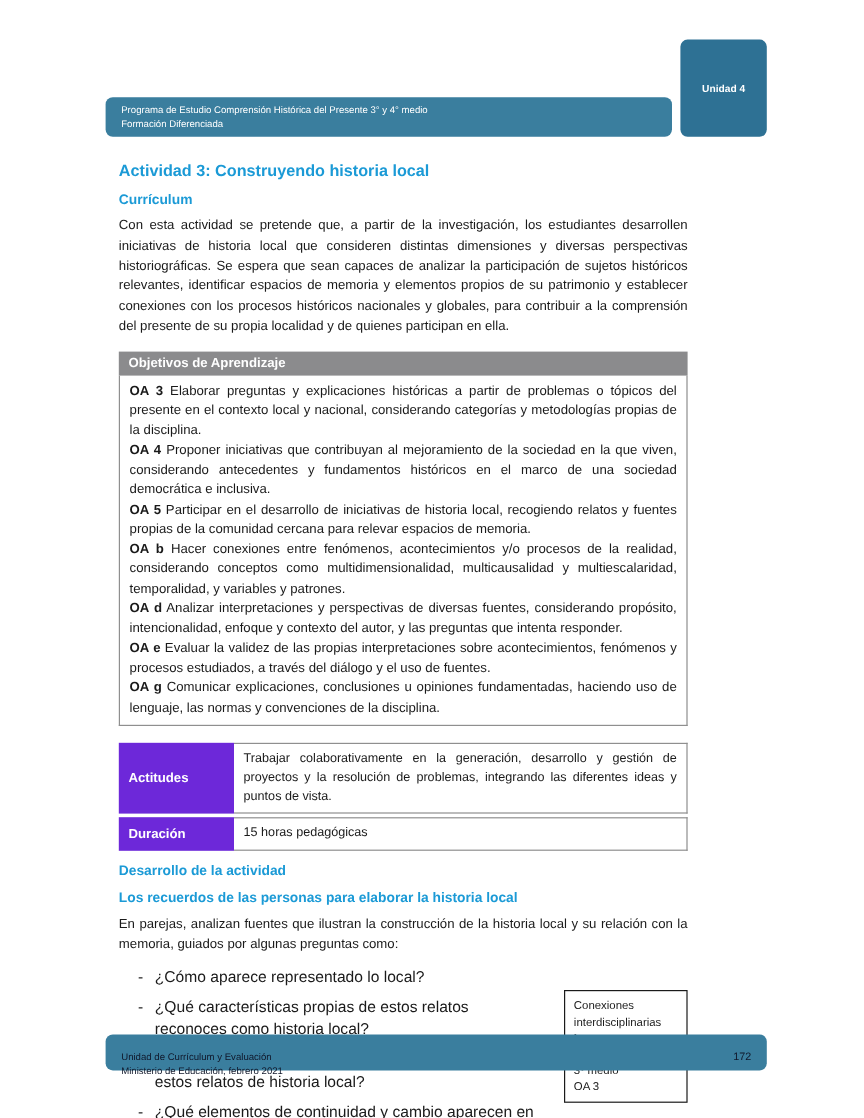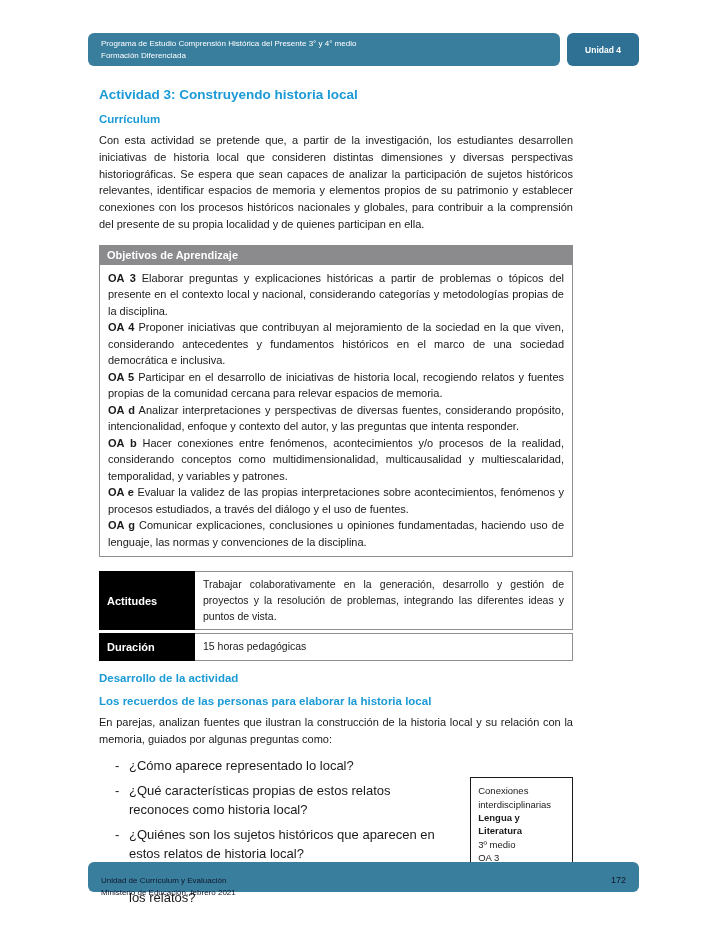--- a/index.html
+++ b/index.html
@@ -11,21 +11,21 @@
     color:#1a1a1a;
     box-sizing:border-box;
     padding:33px 81px 0 88px;
     overflow:hidden;
   }
   
   .topbar { display:flex; align-items:stretch; gap:7px; }
   .topbar-main {
     flex:1; background:#3a7e9e; border-radius:6px;
     color:#ffffff; padding:5px 13px;
-    display:flex; flex-direction:column; justify-content:center;
+    display:flex; flex-direction:column; justify-content:center;margin-top:48px;
   }
   .topbar-line { font-size:8px; line-height:1.45; }
   .topbar-badge {
     width:72px; background:#2e7194; border-radius:6px;
     color:#ffffff; font-size:8.5px; font-weight:bold;
     display:flex; align-items:center; justify-content:center;
   }
   
   .content { margin-left:11px; width:474px; }
   .activity-title {
@@ -46,21 +46,21 @@
   .oa-body {
     border:1px solid #8f8f8f; border-top:none;
     padding:5px 8px 6px 8px;
   }
   .oa-item { margin:0; font-size:11px; line-height:1.5; text-align:justify; }
   
   .attr-row { display:flex; align-items:stretch; }
   .actitudes-row { margin-top:14px; }
   .duracion-row { margin-top:3px;border-radius:11px; }
   .attr-label {
-    width:96px; box-sizing:border-box; background:#000000; color:#ffffff;
+    width:96px; box-sizing:border-box; background:#6d28d9; color:#ffffff;
     font-weight:bold; font-size:11px; padding:6px 8px;
     display:flex; align-items:center;
   }
   .attr-value {
     flex:1; border:1px solid #8f8f8f; border-left:none;
     font-size:10.5px; line-height:1.5; padding:5px 8px;
     text-align:justify; display:flex; flex-direction:column; justify-content:center;
   }
   
   .questions-area { display:flex; margin-top:4px; }
@@ -106,22 +106,22 @@
 
     <h2 class="section-heading">Currículum</h2>
     <p class="body-text">Con esta actividad se pretende que, a partir de la investigación, los estudiantes desarrollen iniciativas de historia local que consideren distintas dimensiones y diversas perspectivas historiográficas. Se espera que sean capaces de analizar la participación de sujetos históricos relevantes, identificar espacios de memoria y elementos propios de su patrimonio y establecer conexiones con los procesos históricos nacionales y globales, para contribuir a la comprensión del presente de su propia localidad y de quienes participan en ella.</p>
 
     <section class="oa-table">
       <div class="oa-header">Objetivos de Aprendizaje</div>
       <div class="oa-body">
         <p class="oa-item"><b>OA 3</b> <span>Elaborar preguntas y explicaciones históricas a partir de problemas o tópicos del presente en el contexto local y nacional, considerando categorías y metodologías propias de la disciplina.</span></p>
         <p class="oa-item"><b>OA 4</b> <span>Proponer iniciativas que contribuyan al mejoramiento de la sociedad en la que viven, considerando antecedentes y fundamentos históricos en el marco de una sociedad democrática e inclusiva.</span></p>
         <p class="oa-item"><b>OA 5</b> <span>Participar en el desarrollo de iniciativas de historia local, recogiendo relatos y fuentes propias de la comunidad cercana para relevar espacios de memoria.</span></p>
+        <p class="oa-item"><b>OA b</b> <span>Hacer conexiones entre fenómenos, acontecimientos y/o procesos de la realidad, considerando conceptos como multidimensionalidad, multicausalidad y multiescalaridad, temporalidad, y variables y patrones.</span></p>
         <p class="oa-item"><b>OA d</b> <span>Analizar interpretaciones y perspectivas de diversas fuentes, considerando propósito, intencionalidad, enfoque y contexto del autor, y las preguntas que intenta responder.</span></p>
-        <p class="oa-item"><b>OA b</b> <span>Hacer conexiones entre fenómenos, acontecimientos y/o procesos de la realidad, considerando conceptos como multidimensionalidad, multicausalidad y multiescalaridad, temporalidad, y variables y patrones.</span></p>
         <p class="oa-item"><b>OA e</b> <span>Evaluar la validez de las propias interpretaciones sobre acontecimientos, fenómenos y procesos estudiados, a través del diálogo y el uso de fuentes.</span></p>
         <p class="oa-item"><b>OA g</b> <span>Comunicar explicaciones, conclusiones u opiniones fundamentadas, haciendo uso de lenguaje, las normas y convenciones de la disciplina.</span></p>
       </div>
     </section>
 
     <div class="attr-row actitudes-row">
       <div class="attr-label">Actitudes</div>
       <div class="attr-value">Trabajar colaborativamente en la generación, desarrollo y gestión de proyectos y la resolución de problemas, integrando las diferentes ideas y puntos de vista.</div>
     </div>
 

